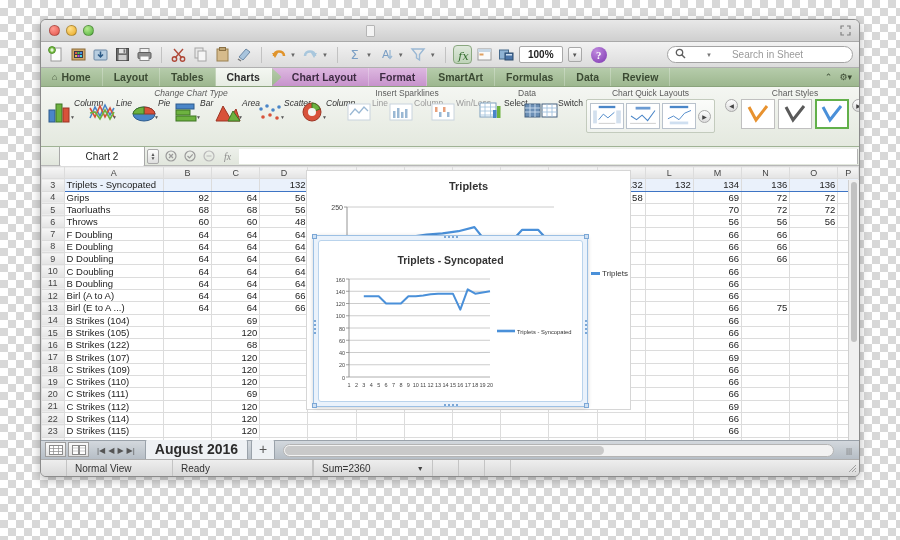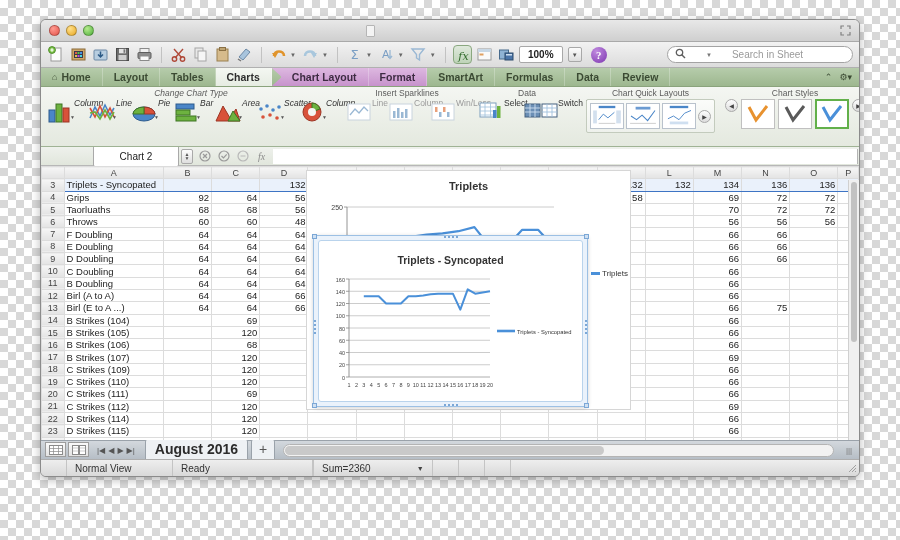--- a/index.html
+++ b/index.html
@@ -167,21 +167,21 @@
   .stylebox { width: 34px; height: 30px; background: #fff; border: 1px solid #c0c0c0; display:flex; align-items:center; justify-content:center; }
   .stylebox.sel { border: 2px solid #62b04a; }
 
   
   .formulabar {
     height: 19px; background: linear-gradient(to bottom, #eef1ec, #e1e6dc);
     border-bottom: 1px solid #b7b7b7; display: flex; align-items: center;
     flex: 0 0 auto; font-size: 10px;
   }
   .namebox {
-    width: 86px; height: 22px; margin-left: 52px; background: #fff;
+    width: 86px; height: 22px; margin-left: 18px; background: #fff;
     border: 1px solid #a9a9a9; border-radius: 2px;
     display: flex; align-items: center; justify-content: center;
     font-size: 10px; color: #222;
   }
   .stepper {
     width: 12px; height: 15px; margin-left: 2px;
     background: linear-gradient(#fdfdfd,#dedede); border: 1px solid #a9a9a9;
     border-radius: 2px; display: flex; flex-direction: column;
     align-items: center; justify-content: center; font-size: 5px; color: #555; line-height: 4px;
   }
@@ -988,21 +988,21 @@
             <td class="num"></td>
             <td class="num"></td>
             <td class="num"></td>
             <td class="num">66</td>
             <td class="num"></td>
             <td class="num"></td>
             <td class="num"></td>
           </tr>
           <tr>
             <td class="rh">16</td>
-            <td class="txt">B Strikes (106)</td>
+            <td class="txt">B Strikes (122)</td>
             <td class="num"></td>
             <td class="num">68</td>
             <td class="num"></td>
             <td class="num"></td>
             <td class="num"></td>
             <td class="num"></td>
             <td class="num"></td>
             <td class="num"></td>
             <td class="num"></td>
             <td class="num"></td>

